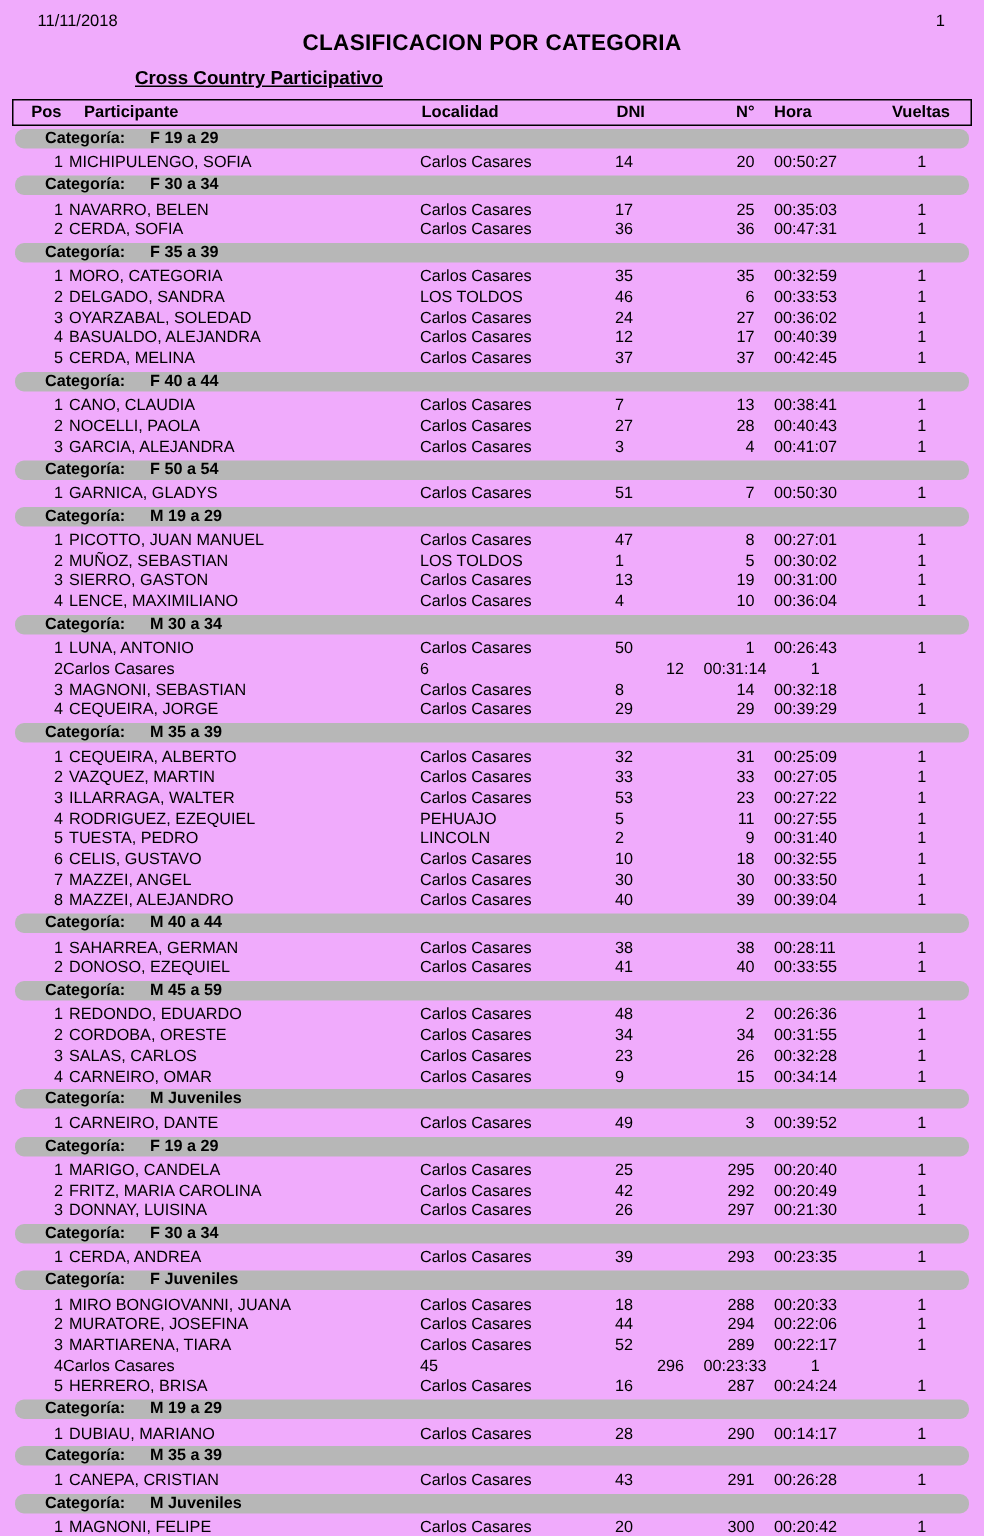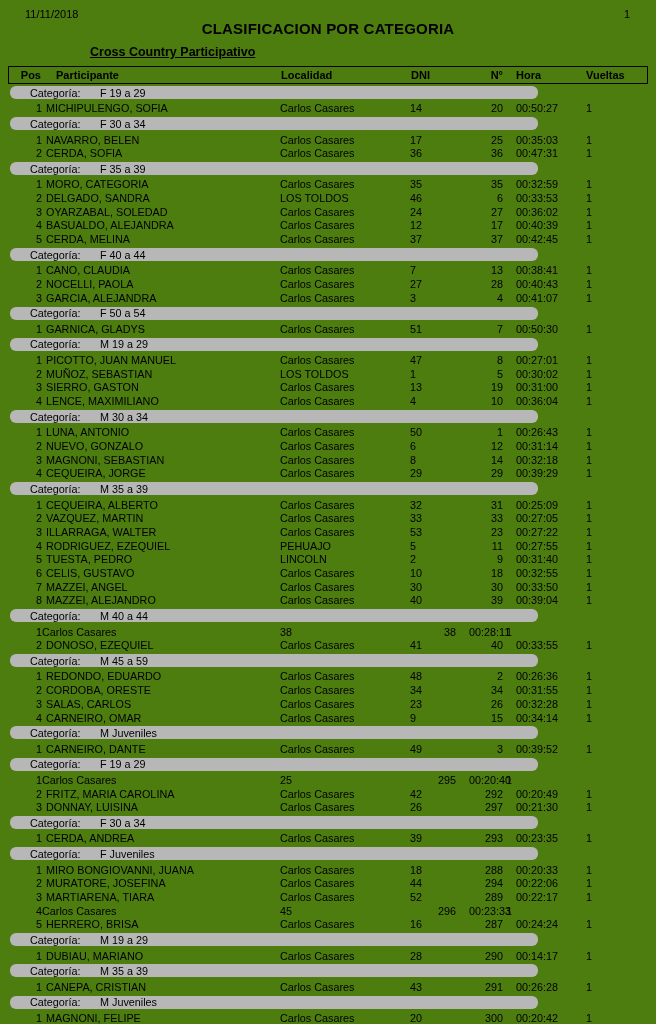--- a/index.html
+++ b/index.html
@@ -1,20 +1,20 @@
 <!DOCTYPE html>
 <html><head>
 <meta charset="utf-8">
 <style>
   * { margin:0; padding:0; box-sizing:border-box; }
   html,body { background:#fff; }
   .page {
     position:relative;
     width:656px; height:1024px;
-    background:#4d7c0f;
+    background:#f0abfc;
     color:#000;
     font-family:"Liberation Sans", sans-serif;
     overflow:hidden;
   }
   .report-date { position:absolute; left:25px; top:8px; font-size:11px; }
   .page-number { position:absolute; right:26px; top:8px; font-size:11px; }
   .report-title {
     text-align:center; padding-top:20px;
     font-size:15px; font-weight:bold; letter-spacing:0.2px;
   }
@@ -38,29 +38,29 @@
     align-items:center;
     font-size:10.8px;
     white-space:nowrap;
   }
   .c-pos  { text-align:right; }
   .c-name { padding-left:4px; overflow:hidden; }
   .c-loc  { overflow:hidden; }
   .c-dni  { padding-right:2px; }
   .c-num  { text-align:right; padding-right:3px; }
   .c-hora { padding-left:10px; }
-  .c-vue  { text-align:left; padding-right:5px; }
+  .c-vue  { text-align:center; padding-right:5px; }
 
   .cat-bar {
-    margin:2px 0 2.5px 10px; width:528px; height:13px;
+    margin:2px 0 2.5px 10px; width:636px; height:13px;
     background:#b7b7b7;
     border-radius:6px;
-    display:flex; align-items:center;
+    display:flex; 
     padding-left:20px;
-    font-size:10.8px; font-weight:normal;
+    font-size:10.8px; font-weight:bold;
     white-space:nowrap;
   }
   .cat-label { width:70px; }
 </style>
 </head>
 <body>
 
 <div class="page">
   <span class="report-date">11/11/2018</span>
   <div class="report-title">CLASIFICACION POR CATEGORIA</div>
@@ -267,21 +267,20 @@
           <div class="c-pos">1</div>
           <div class="c-name">LUNA, ANTONIO</div>
           <div class="c-loc">Carlos Casares</div>
           <div class="c-dni">50</div>
           <div class="c-num">1</div>
           <div class="c-hora">00:26:43</div>
           <div class="c-vue">1</div>
         </div>
         <div class="row">
           <div class="c-pos">2</div>
-          <div class="c-name">NUEVO, GONZALO</div>
           <div class="c-loc">Carlos Casares</div>
           <div class="c-dni">6</div>
           <div class="c-num">12</div>
           <div class="c-hora">00:31:14</div>
           <div class="c-vue">1</div>
         </div>
         <div class="row">
           <div class="c-pos">3</div>
           <div class="c-name">MAGNONI, SEBASTIAN</div>
           <div class="c-loc">Carlos Casares</div>
@@ -378,20 +377,21 @@
           <div class="c-vue">1</div>
         </div>
       </div>
       <div class="section">
         <div class="cat-bar">
           <span class="cat-label">Categoría:</span>
           <span class="cat-value">M 40 a 44</span>
         </div>
         <div class="row">
           <div class="c-pos">1</div>
+          <div class="c-name">SAHARREA, GERMAN</div>
           <div class="c-loc">Carlos Casares</div>
           <div class="c-dni">38</div>
           <div class="c-num">38</div>
           <div class="c-hora">00:28:11</div>
           <div class="c-vue">1</div>
         </div>
         <div class="row">
           <div class="c-pos">2</div>
           <div class="c-name">DONOSO, EZEQUIEL</div>
           <div class="c-loc">Carlos Casares</div>
@@ -458,20 +458,21 @@
           <div class="c-vue">1</div>
         </div>
       </div>
       <div class="section">
         <div class="cat-bar">
           <span class="cat-label">Categoría:</span>
           <span class="cat-value">F 19 a 29</span>
         </div>
         <div class="row">
           <div class="c-pos">1</div>
+          <div class="c-name">MARIGO, CANDELA</div>
           <div class="c-loc">Carlos Casares</div>
           <div class="c-dni">25</div>
           <div class="c-num">295</div>
           <div class="c-hora">00:20:40</div>
           <div class="c-vue">1</div>
         </div>
         <div class="row">
           <div class="c-pos">2</div>
           <div class="c-name">FRITZ, MARIA CAROLINA</div>
           <div class="c-loc">Carlos Casares</div>

